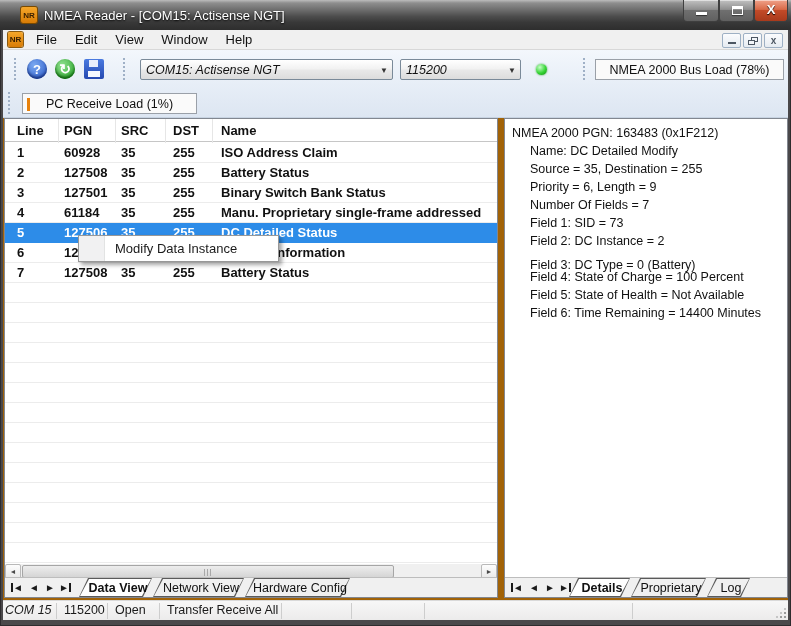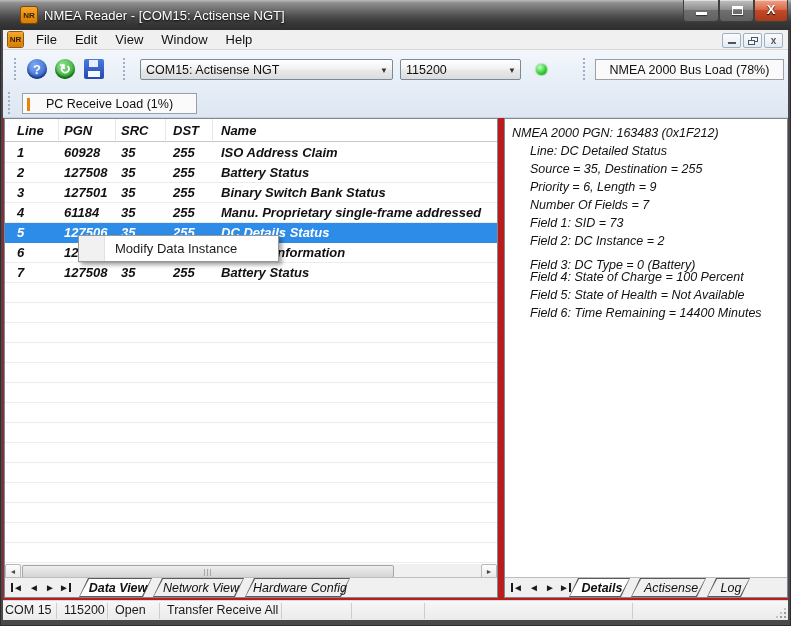--- a/index.html
+++ b/index.html
@@ -40,29 +40,29 @@
     background:linear-gradient(180deg,#f3f7fc 0,#e7eef7 50%,#dde6f2 100%);border-bottom:1px solid #c7d3e2;}
   .grip{border-left:2px dotted #9fb0c6;width:2px;}
   .tool-icon{width:20px;height:20px;border-radius:3px;display:flex;align-items:center;justify-content:center;}
   .icon-help{background:radial-gradient(circle at 35% 30%,#7aa8f0,#2a59c8);border-radius:50%;color:#fff;font-weight:bold;font-size:13px;box-shadow:inset 0 -2px 3px #16307a;}
   .icon-refresh{background:radial-gradient(circle at 35% 30%,#8fe08f,#1f9e1f);border-radius:50%;color:#fff;font-weight:bold;font-size:14px;box-shadow:inset 0 -2px 3px #0c5c0c;}
   .icon-save{background:linear-gradient(180deg,#4a7ae0,#2548b0);border-radius:2px;position:relative;}
   .save-shutter{position:absolute;top:1px;left:5px;width:9px;height:7px;background:#e8eefc;}
   .save-label{position:absolute;bottom:2px;left:4px;width:12px;height:6px;background:#f5f8ff;}
   .combo{height:21px;border:1px solid #7a8a99;border-radius:2px;
     background:linear-gradient(180deg,#ffffff 0,#f2f2f2 45%,#e8e8e8 55%,#dcdcdc 100%);
-    font-size:12.5px;color:#111;display:flex;align-items:center;padding-left:5px;}
+    font-size:12.5px;color:#111;display:flex;align-items:center;padding-left:5px;font-style:italic;}
   .combo .arrow{position:absolute;right:4px;top:6px;font-size:8px;color:#333;}
   .led{width:11px;height:11px;border-radius:50%;
     background:radial-gradient(circle at 35% 30%,#c6ffc6,#35d435 55%,#0f8a0f);box-shadow:0 0 2px #2aa02a;}
   .load-panel{height:21px;border:1px solid #9aa0a8;background:#fafafa;
     font-size:12.5px;color:#111;display:flex;align-items:center;justify-content:center;position:absolute;}
   .pc-bar{position:absolute;left:4px;top:4px;width:3px;height:13px;background:#e8820c;}
   
-  .main{left:3px;top:118px;width:785px;height:482px;background:#b91c1c;font-style:italic;}
+  .main{left:3px;top:118px;width:785px;height:482px;background:#a16207;}
   .pane{position:absolute;background:#fff;border:1px solid #828790;}
   
   .thead{position:absolute;left:0;top:0;right:0;height:23px;border-bottom:1px solid #c6c6c6;
     font-size:13px;font-weight:bold;color:#111;}
   .tbody{position:absolute;left:0;top:24px;right:0;height:421px;overflow:hidden;
     background:repeating-linear-gradient(180deg,#ffffff 0 19px,#ececec 19px 20px);}
   .gridv{position:absolute;top:0;width:1px;height:445px;background:#e6e6e6;}
   .trow{position:absolute;left:0;right:0;height:20px;font-size:13px;font-weight:bold;color:#111;
     line-height:20px;white-space:nowrap;overflow:hidden;}
   .trow.sel{background:#2d8ce8;color:#fff;}
@@ -211,21 +211,21 @@
             <span class="cell c1">61184</span>
             <span class="cell c2">35</span>
             <span class="cell c3">255</span>
             <span class="cell c4">Manu. Proprietary single-frame addressed</span>
         </div>
         <div class="trow sel" style="top:80px;">
           <span class="cell c0">5</span>
             <span class="cell c1">127506</span>
             <span class="cell c2">35</span>
             <span class="cell c3">255</span>
-            <span class="cell c4">DC Details Status</span>
+            <span class="cell c4">DC Detailed Status</span>
         </div>
         <div class="trow" style="top:100px;">
           <span class="cell c0">6</span>
             <span class="cell c1">126996</span>
             <span class="cell c2">35</span>
             <span class="cell c3">255</span>
             <span class="cell c4">Product Information</span>
         </div>
         <div class="trow" style="top:120px;">
           <span class="cell c0">7</span>
@@ -262,21 +262,21 @@
         <div class="sheet-tab" style="left:240px;width:106px;">
           <div class="tab-fill"></div>
             <div class="tab-fill-in"></div>
           <div class="tab-label">Hardware Config</div>
         </div>
       </div>
     </div>
 
     <div class="pane" style="left:501px;top:0;width:284px;height:480px;">
       <div class="detail-line" style="left:7px;top:5px;">NMEA 2000 PGN: 163483 (0x1F212)</div>
-      <div class="detail-line" style="left:25px;top:23px;">Line: DC Detailed Status</div>
+      <div class="detail-line" style="left:25px;top:23px;">Name: DC Detailed Modify</div>
       <div class="detail-line" style="left:25px;top:41px;">Source = 35, Destination = 255</div>
       <div class="detail-line" style="left:25px;top:59px;">Priority = 6, Length = 9</div>
       <div class="detail-line" style="left:25px;top:77px;">Number Of Fields = 7</div>
       <div class="detail-line" style="left:25px;top:95px;">Field 1: SID = 73</div>
       <div class="detail-line" style="left:25px;top:113px;">Field 2: DC Instance = 2</div>
       <div class="detail-line" style="left:25px;top:137px;">Field 3: DC Type = 0 (Battery)</div>
       <div class="detail-line" style="left:25px;top:149px;">Field 4: State of Charge = 100 Percent</div>
       <div class="detail-line" style="left:25px;top:167px;">Field 5: State of Health = Not Available</div>
       <div class="detail-line" style="left:25px;top:185px;">Field 6: Time Remaining = 14400 Minutes</div>
 
@@ -286,38 +286,38 @@
         <div class="nav" style="left:40px;">►</div>
         <div class="nav" style="left:54px;">►<span class="bar"></span></div>
         <div class="sheet-tab active" style="left:64px;width:62px;">
           <div class="tab-fill"></div>
             <div class="tab-fill-in"></div>
           <div class="tab-label">Details</div>
         </div>
         <div class="sheet-tab" style="left:126px;width:76px;">
           <div class="tab-fill"></div>
             <div class="tab-fill-in"></div>
-          <div class="tab-label">Actisense</div>
+          <div class="tab-label">Proprietary</div>
         </div>
         <div class="sheet-tab" style="left:202px;width:44px;">
           <div class="tab-fill"></div>
             <div class="tab-fill-in"></div>
           <div class="tab-label">Log</div>
         </div>
       </div>
     </div>
   </div>
 
   <div class="abs ctxmenu">
     <div class="ctx-gutter"></div>
     <div class="ctx-item">Modify Data Instance</div>
   </div>
 
   <div class="abs statusbar">
-    <span class="st-cell" style="left:2px;">COM 15</span>
+    <span class="st-cell" style="left:2px;font-style:italic;">COM 15</span>
     <div class="st-sep" style="left:53px;"></div>
     <span class="st-cell" style="left:61px;">115200</span>
     <div class="st-sep" style="left:104px;"></div>
     <span class="st-cell" style="left:112px;">Open</span>
     <div class="st-sep" style="left:156px;"></div>
     <span class="st-cell" style="left:164px;">Transfer Receive All</span>
     <div class="st-sep" style="left:278px;"></div>
     <div class="st-sep" style="left:348px;"></div>
     <div class="st-sep" style="left:421px;"></div>
     <div class="st-sep" style="left:629px;"></div>

